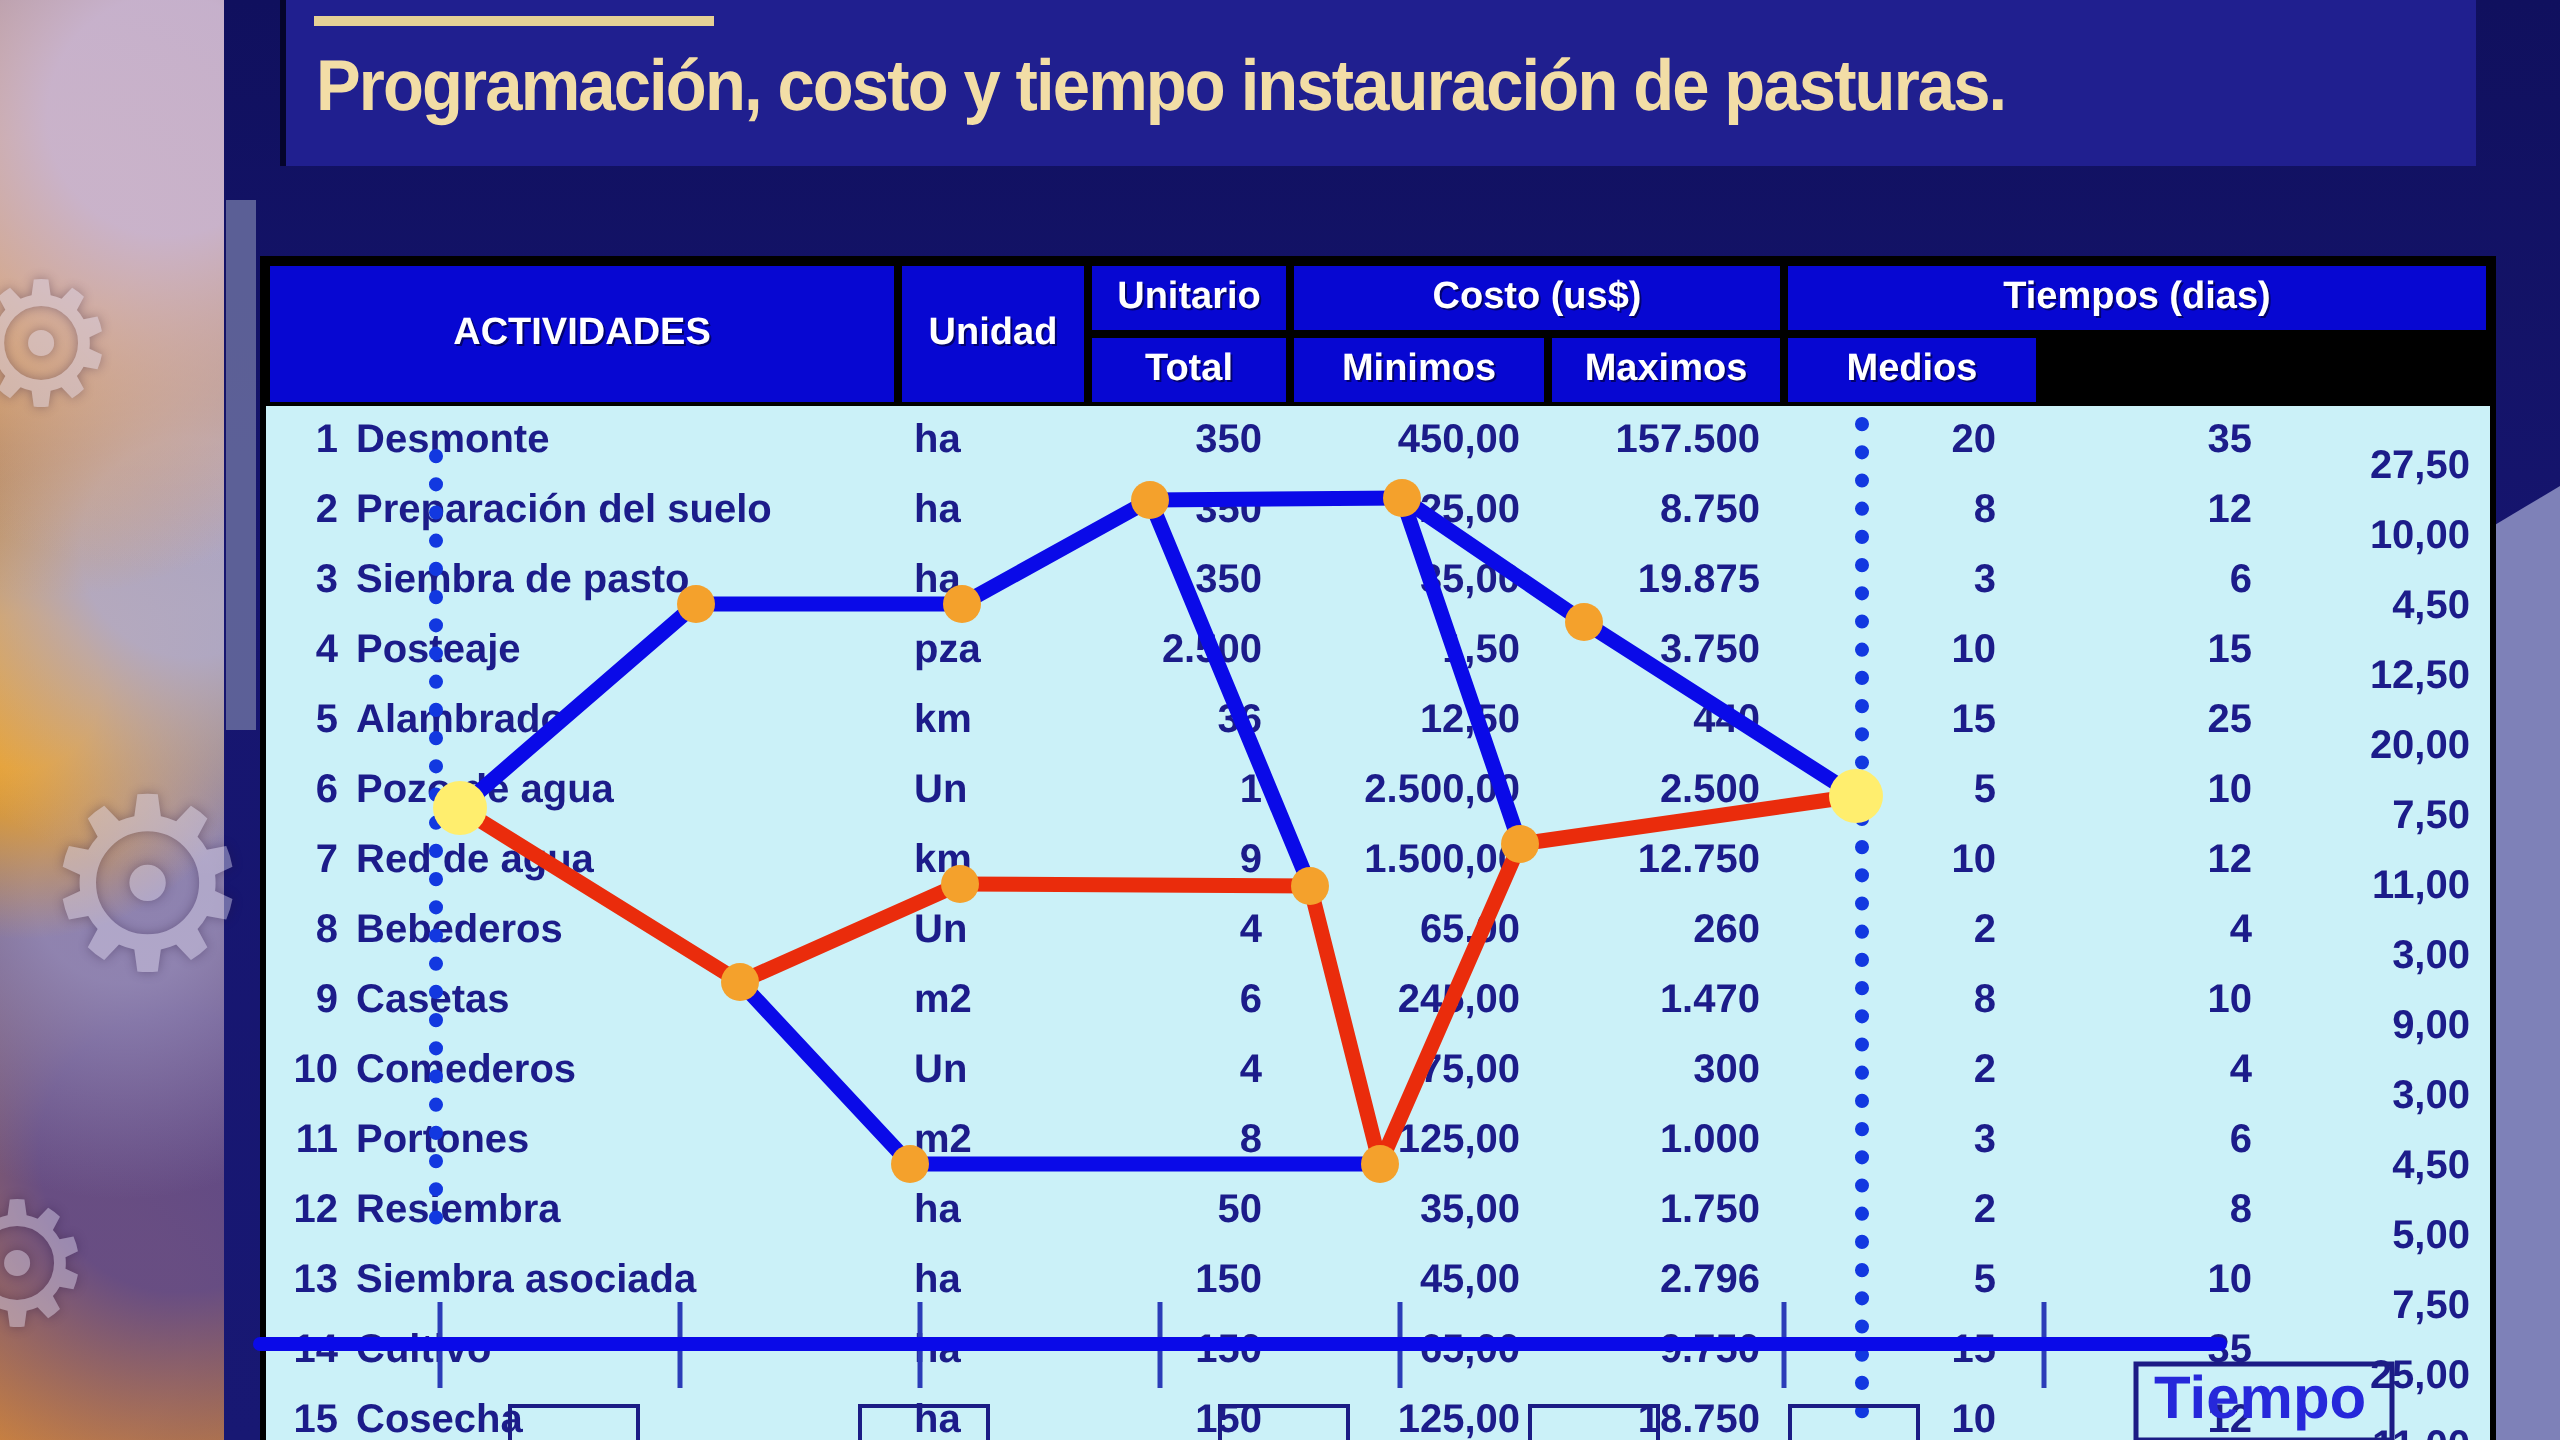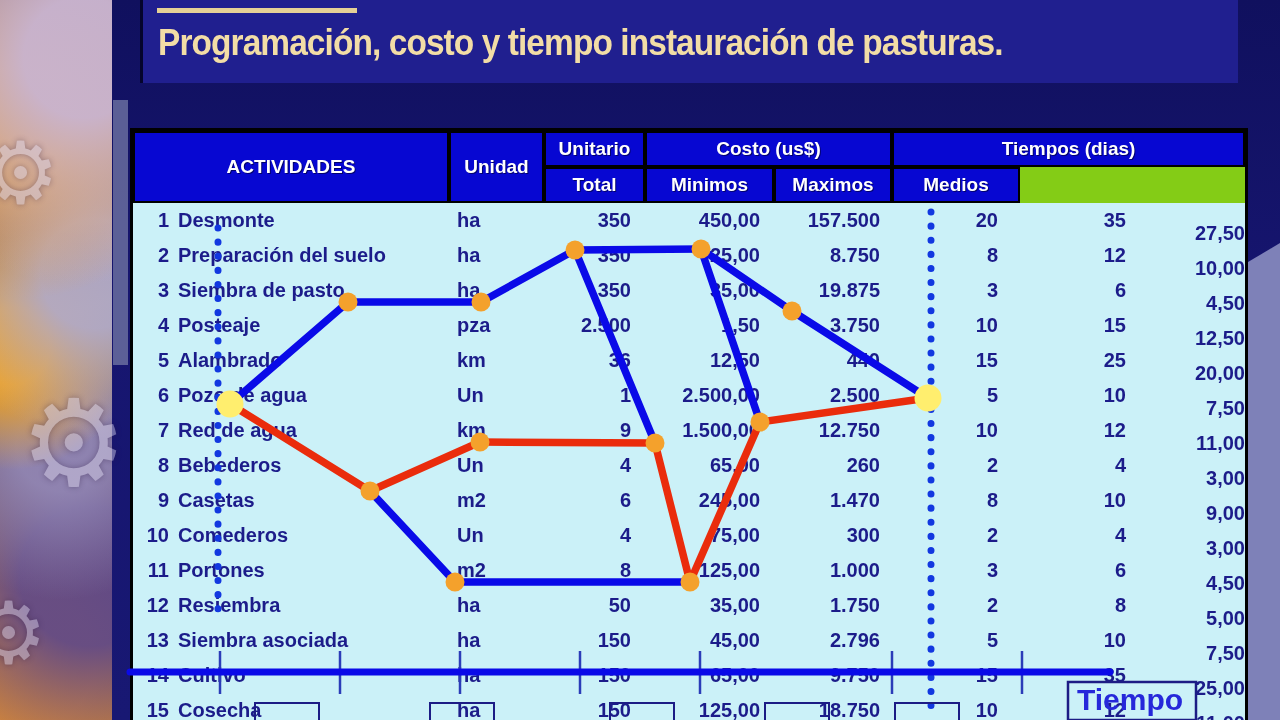--- a/index.html
+++ b/index.html
@@ -28,39 +28,39 @@
   .title-underline{position:absolute;left:157px;top:8px;width:200px;height:5px;background:#e5d096;}
   .title-text{position:absolute;left:158px;top:22px;font-size:36px;font-weight:bold;
         color:#f2dda6;letter-spacing:-1px;white-space:nowrap;
         transform:scaleX(.93);transform-origin:left top;}
   .right-strip{position:absolute;left:1248px;top:243px;width:32px;height:477px;
         background:#7e81b8;clip-path:polygon(0 4%,100% 0,100% 100%,0 100%);}
   
   .tbl{position:absolute;left:130px;top:128px;width:1118px;height:592px;
         box-sizing:border-box;border:3px solid #000;border-bottom:none;background:#cbf1f8;}
   .thead{display:grid;grid-template-columns:316px 95px 101px 129px 118px 128px 118px 107px;
-        grid-auto-rows:36px;background:#84cc16;}
+        grid-auto-rows:36px;background:#000000;}
   .th{background:#0707d2;color:#fff;font-weight:bold;font-size:19px;
         display:flex;align-items:center;justify-content:center;
         border:2px solid #000;box-sizing:border-box;text-shadow:1px 1px 0 rgba(0,0,40,.6);}
   .th-act{grid-row:1/3;grid-column:1;}
   .th-uni{grid-row:1/3;grid-column:2;}
   .th-cua{grid-row:1/3;grid-column:3;}
   .th-costo{grid-row:1;grid-column:4/6;}
   .th-tiempos{grid-row:1;grid-column:6/9;}
   .tbody{display:grid;grid-template-columns:316px 95px 101px 129px 118px 128px 118px 107px;
         grid-auto-rows:35px;color:#1c1c8a;font-weight:bold;font-size:20px;}
   .trow{display:contents;}
   .td{display:flex;align-items:center;box-sizing:border-box;}
   .td-name{justify-content:flex-start;}
   .td-name .idx{width:36px;text-align:right;margin-right:9px;flex:none;}
   .td-unit{justify-content:flex-start;padding-left:8px;}
   .td-r{justify-content:flex-end;}
   .pr-cua{padding-right:14px;} .pr-unit{padding-right:14px;} .pr-tot{padding-right:12px;}
-  .pr-min{padding-right:22px;} .pr-max{padding-right:12px;} .pr-med{margin-top:25px;}
+  .pr-min{padding-right:22px;} .pr-max{padding-right:12px;} .pr-med{padding-right:10px;margin-top:25px;}
   
   .overlay{position:absolute;left:0;top:0;width:1280px;height:720px;z-index:5;pointer-events:none;}
   .tiempo-text{position:absolute;left:1077px;top:683px;z-index:6;font-size:30px;
         font-weight:bold;color:#2628da;pointer-events:none;}
 </style>
 </head>
 <body>
 
 <div class="slide">
 

